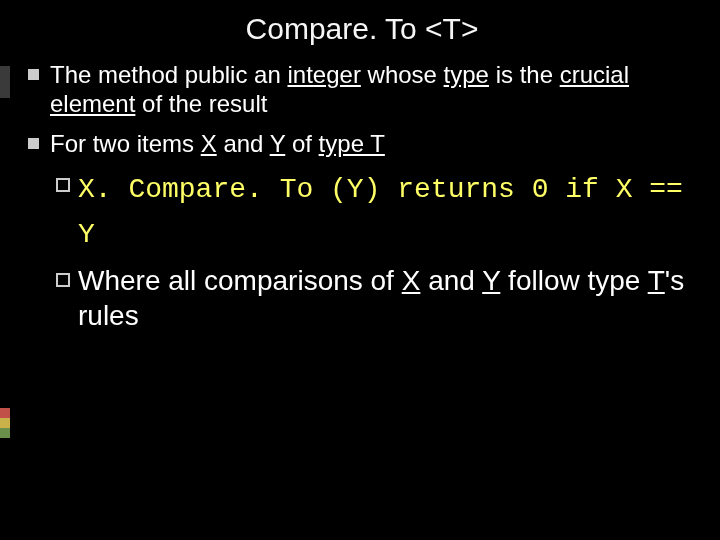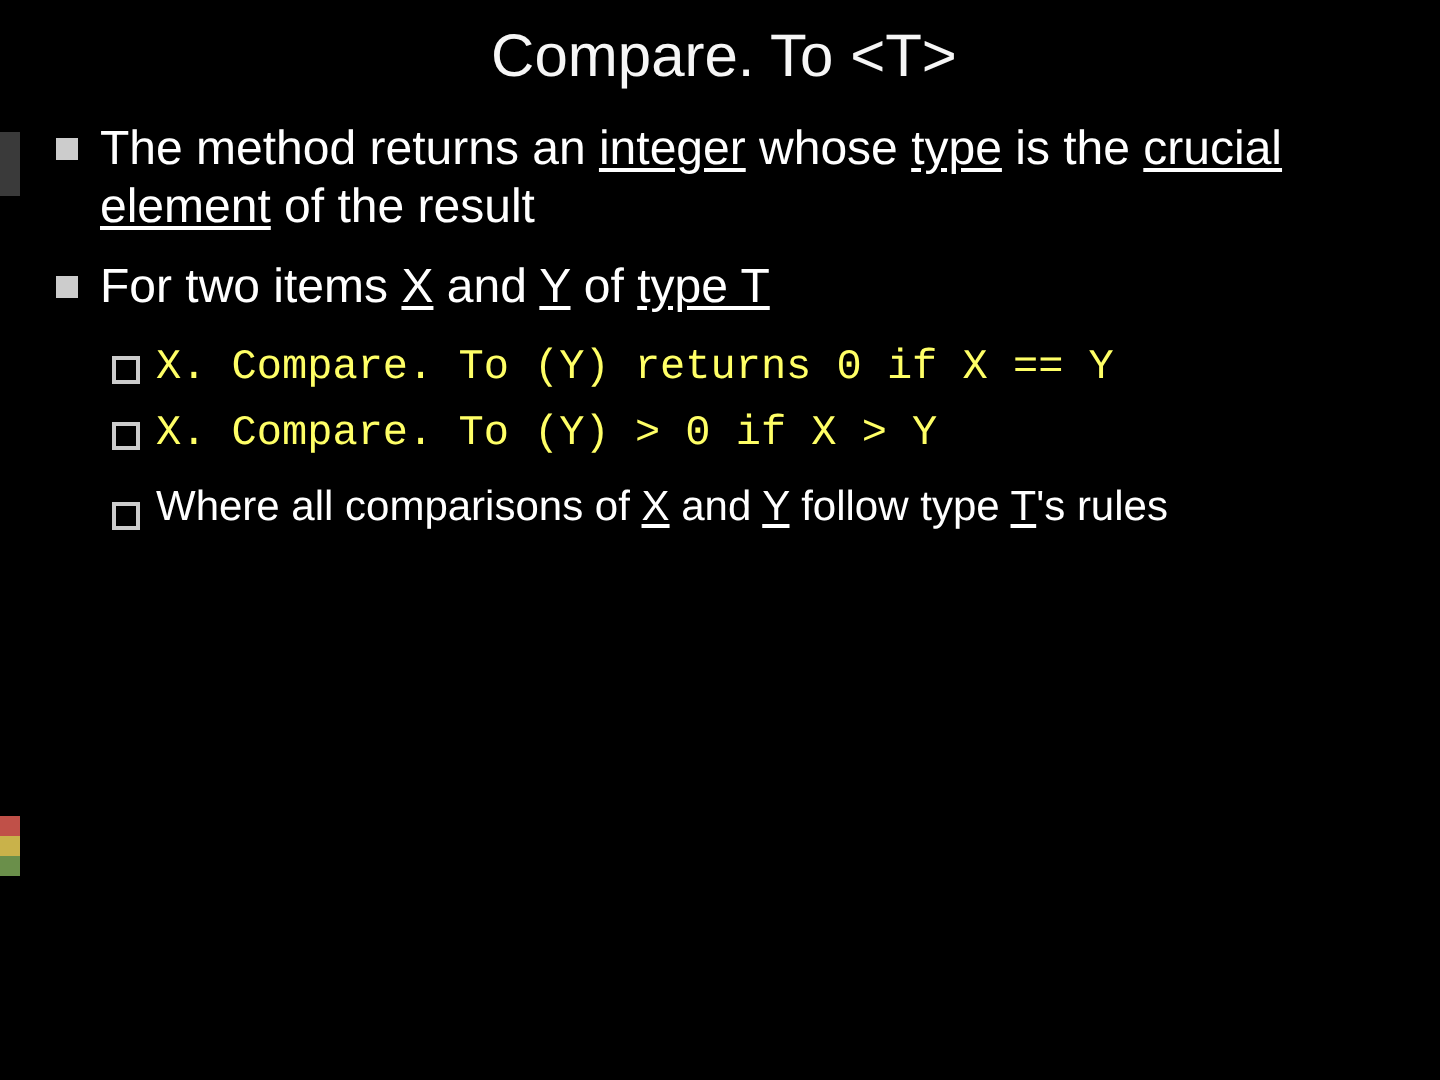--- a/index.html
+++ b/index.html
@@ -42,21 +42,21 @@
     height: 11px;
     background: #ccc;
   }
   .lvl2 {
     margin-top: 10px;
     margin-left: 6px;
   }
   .lvl2 > li {
     position: relative;
     padding-left: 22px;
-    font-size: 21px;
+    font-size: 28px;
     line-height: 1.6;
     font-family: "Courier New", monospace;
     color: #ffff66;
   }
   .lvl2 > li.prose {
     font-family: Arial, Helvetica, sans-serif;
     color: #fff;
     line-height: 1.25;
     margin-top: 6px;
   }
@@ -80,29 +80,28 @@
 </style>
 </head>
 <body>
 
 <div class="slide">
   <h1 class="title">Compare. To &lt;T&gt;</h1>
 
   <ul class="lvl1">
 
     <li>
-      <span>The method returns an </span><span class="u">integer</span><span> whose </span><span class="u">type</span><span> is the </span><span class="u">crucial element</span><span> of the result</span>
+      <span>The method public an </span><span class="u">integer</span><span> whose </span><span class="u">type</span><span> is the </span><span class="u">crucial element</span><span> of the result</span>
     </li>
 
     <li>
       <span>For two items </span><span class="u">X</span><span> and </span><span class="u">Y</span><span> of </span><span class="u">type T</span>
 
       <ul class="lvl2">
         <li>X. Compare. To (Y) returns 0 if X == Y</li>
-        <li>X. Compare. To (Y) &gt; 0 if X &gt; Y</li>
         <li class="prose">
           <span>Where all comparisons of </span><span class="u">X</span><span> and </span><span class="u">Y</span><span> follow type </span><span class="u">T</span><span>'s rules</span>
         </li>
       </ul>
     </li>
   </ul>
 </div>
 
 <div class="accent-bar" style="top: 66px; height: 32px; background: rgb(58, 58, 58);"></div>
 <div class="accent-bar" style="top: 408px; height: 10px; background: rgb(192, 80, 72);"></div>

